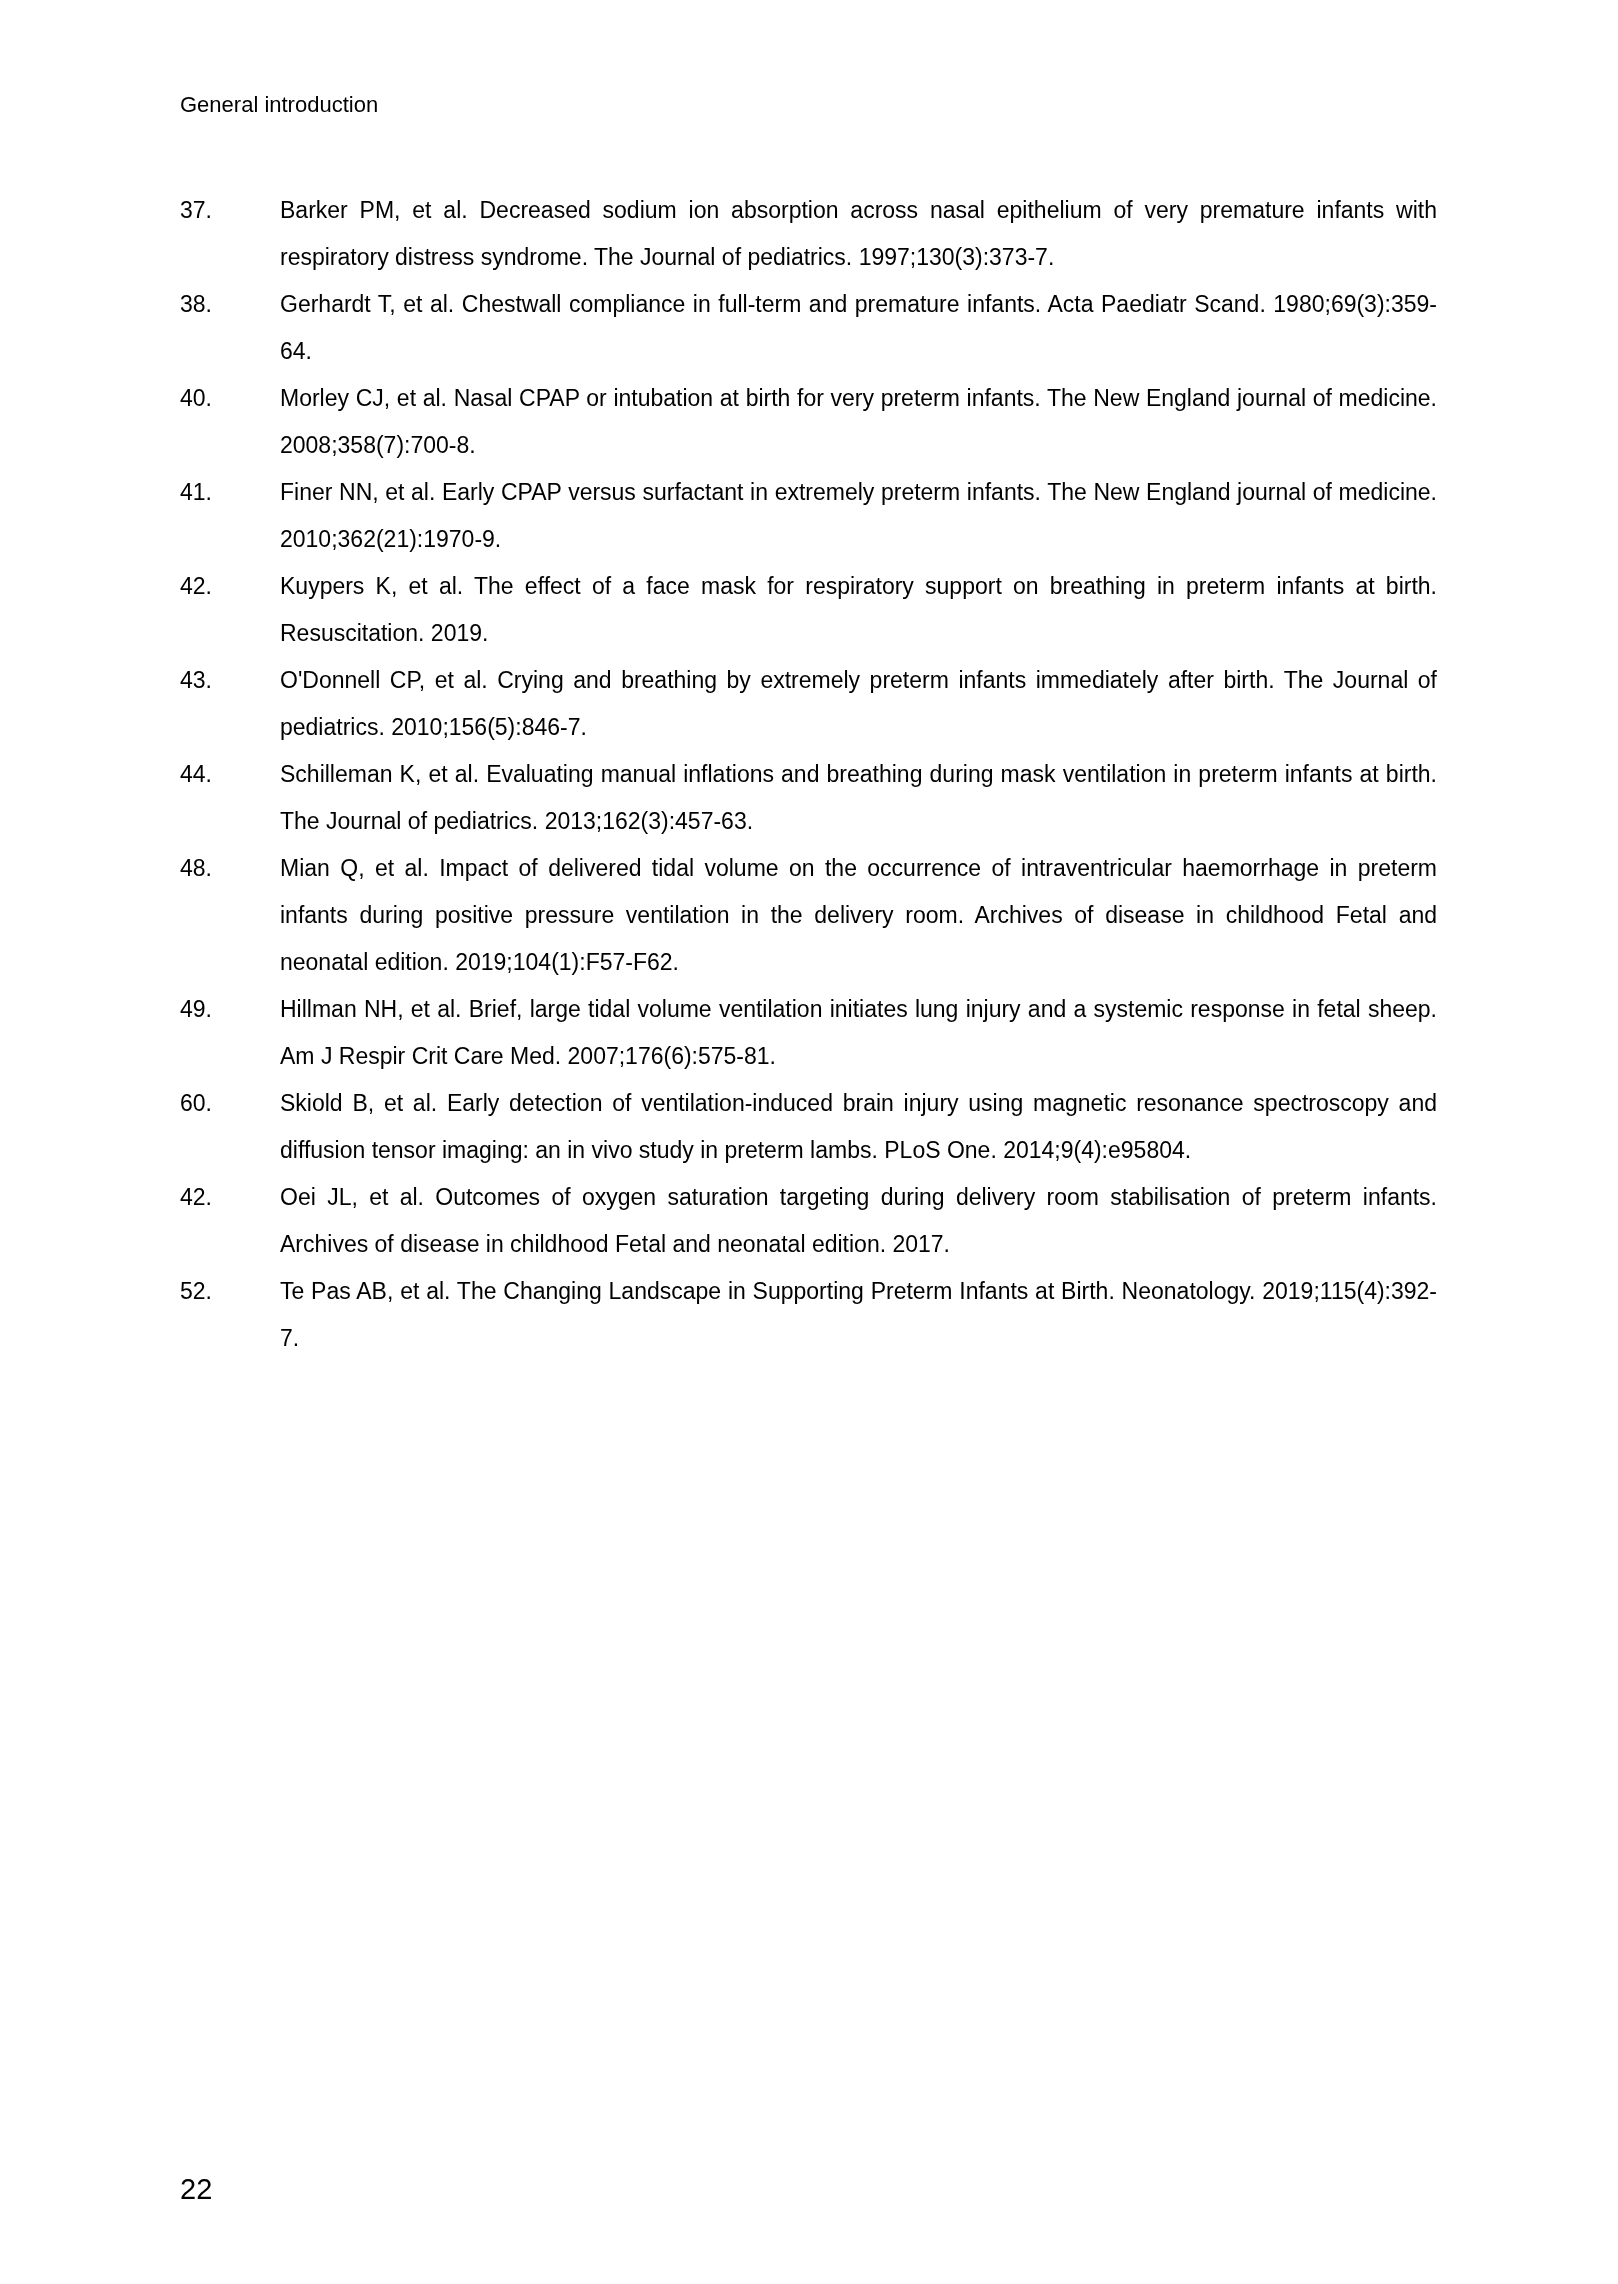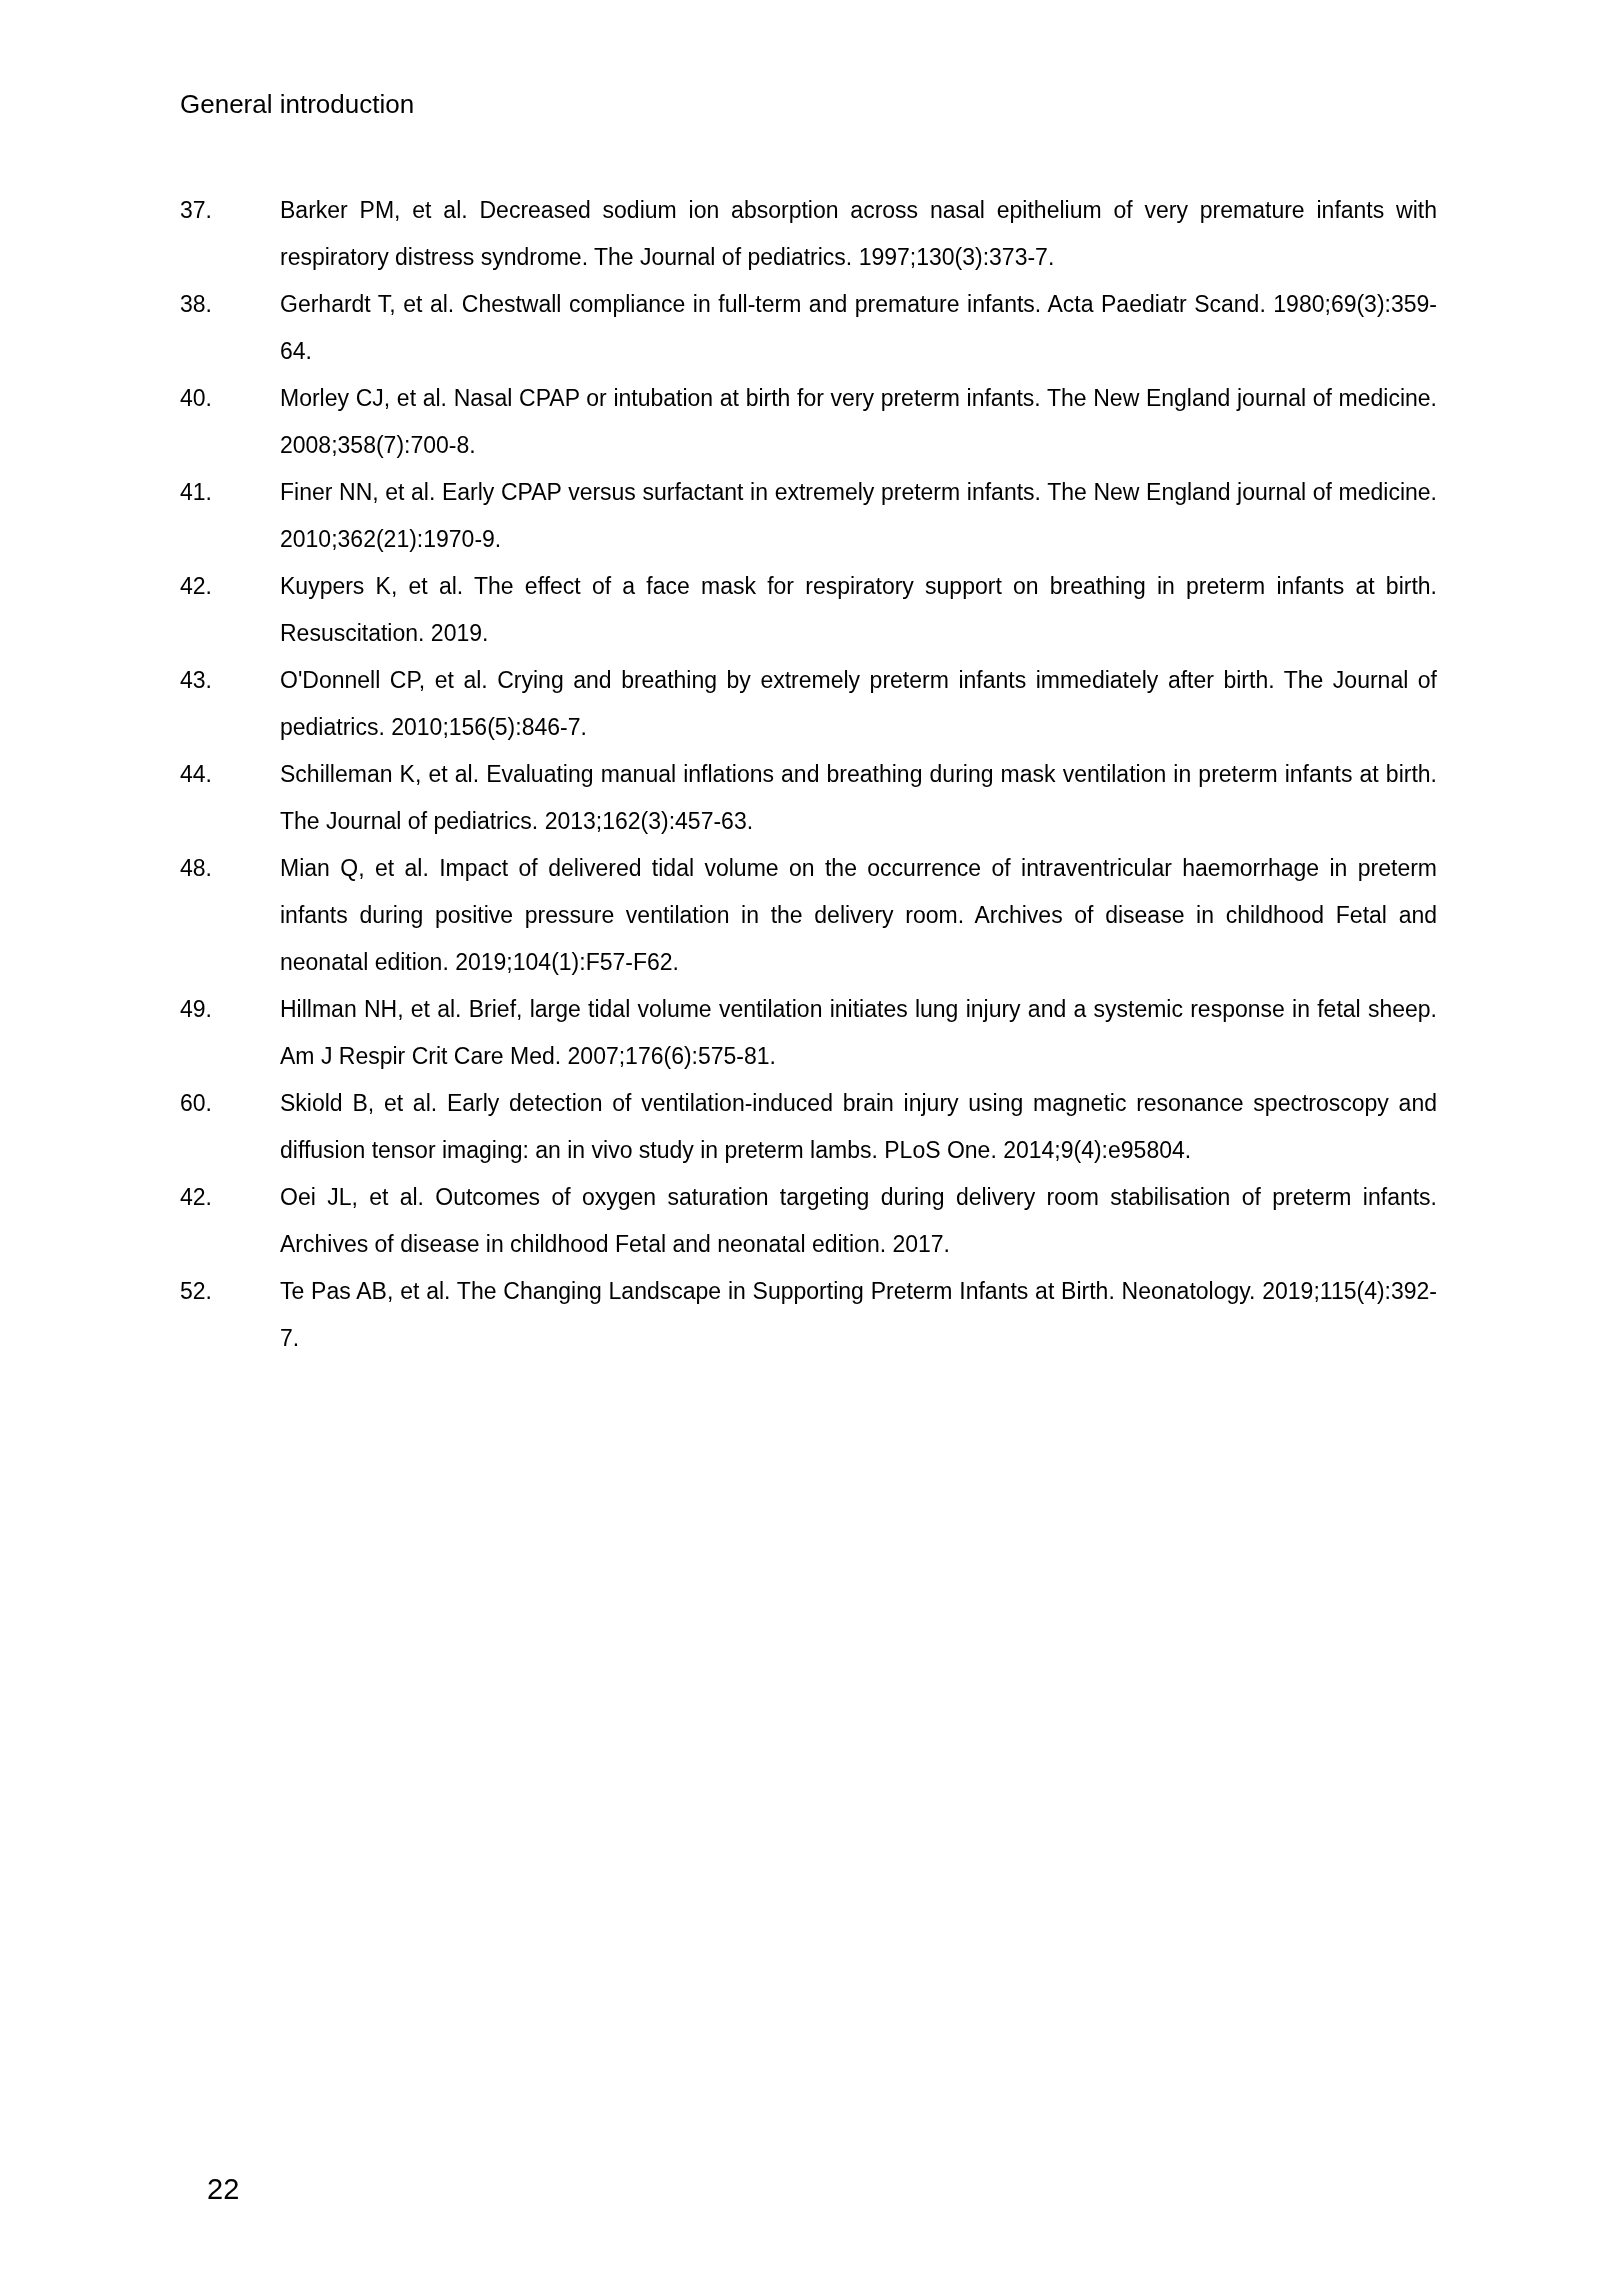--- a/index.html
+++ b/index.html
@@ -13,21 +13,21 @@
     height: 2284px;
     background: #ffffff;
     font-family: "Liberation Sans", sans-serif;
     color: #000000;
     overflow: hidden;
   }
   .running-header {
     position: absolute;
     left: 180px;
     top: 91px;
-    font-size: 26px;
+    font-size: 22px;
     line-height: 27px;
   }
   .reference-list {
     position: absolute;
     left: 180px;
     top: 187px;
     width: 1257px;
   }
   .ref-row {
     display: flex;
@@ -42,21 +42,20 @@
   .ref-text {
     flex: 1 1 auto;
     text-align: justify;
   }
   .page-number {
     position: absolute;
     left: 180px;
     top: 2171px;
     font-size: 29px;
     line-height: 37px;
-    margin-left: 27px;
   }
 </style>
 </head>
 <body>
 
 <div class="page">
   <div class="running-header">General introduction</div>
 
   <div class="reference-list">
       <div class="ref-row">

